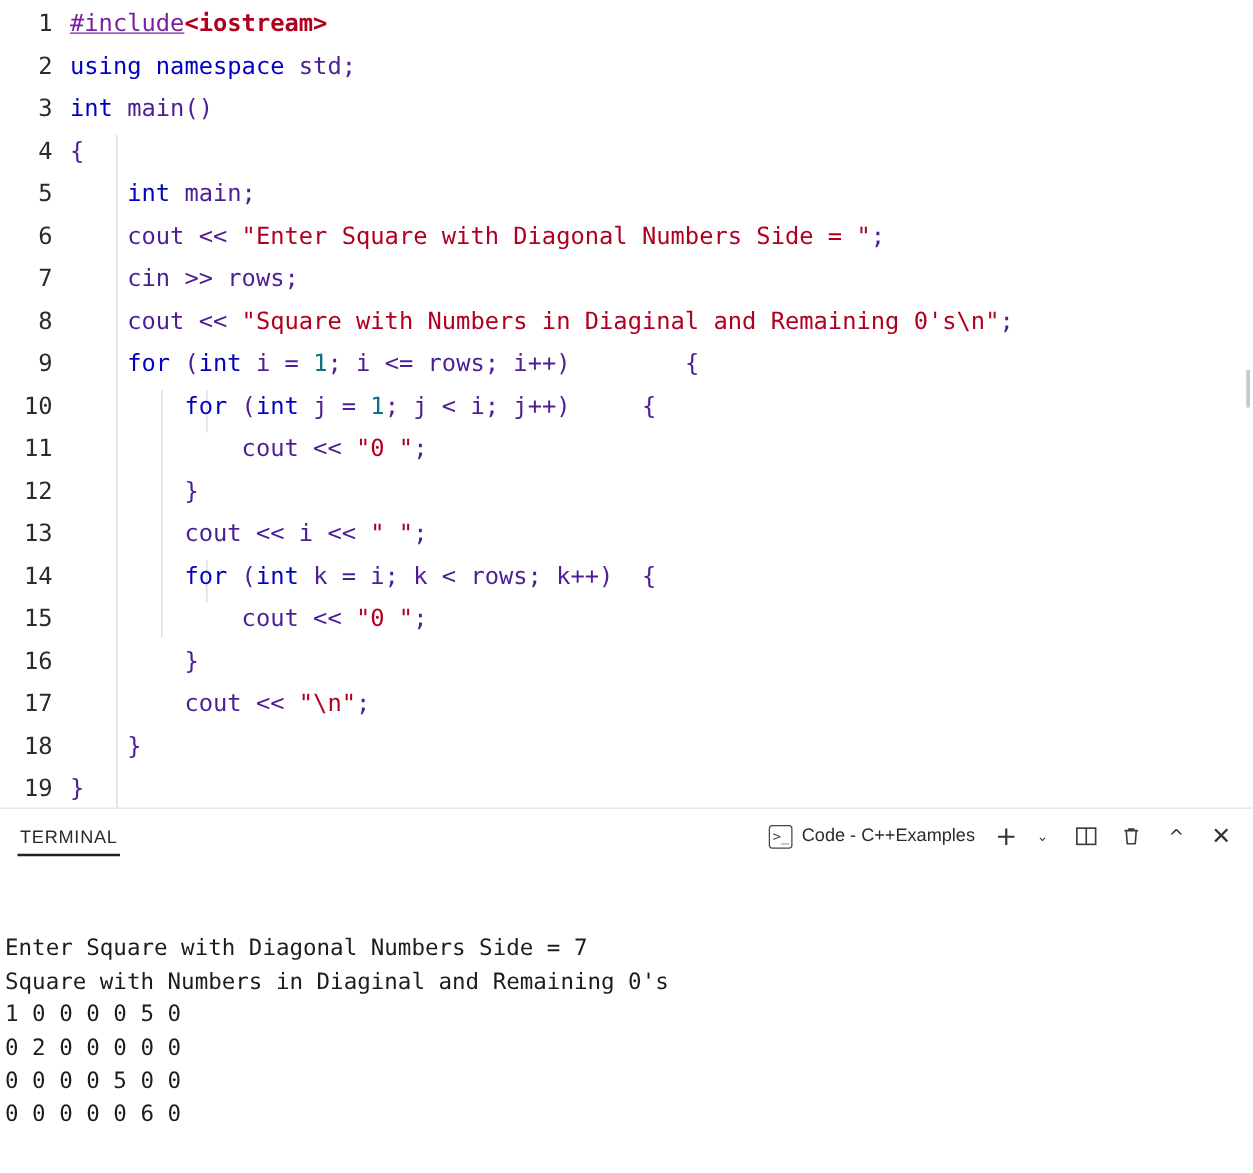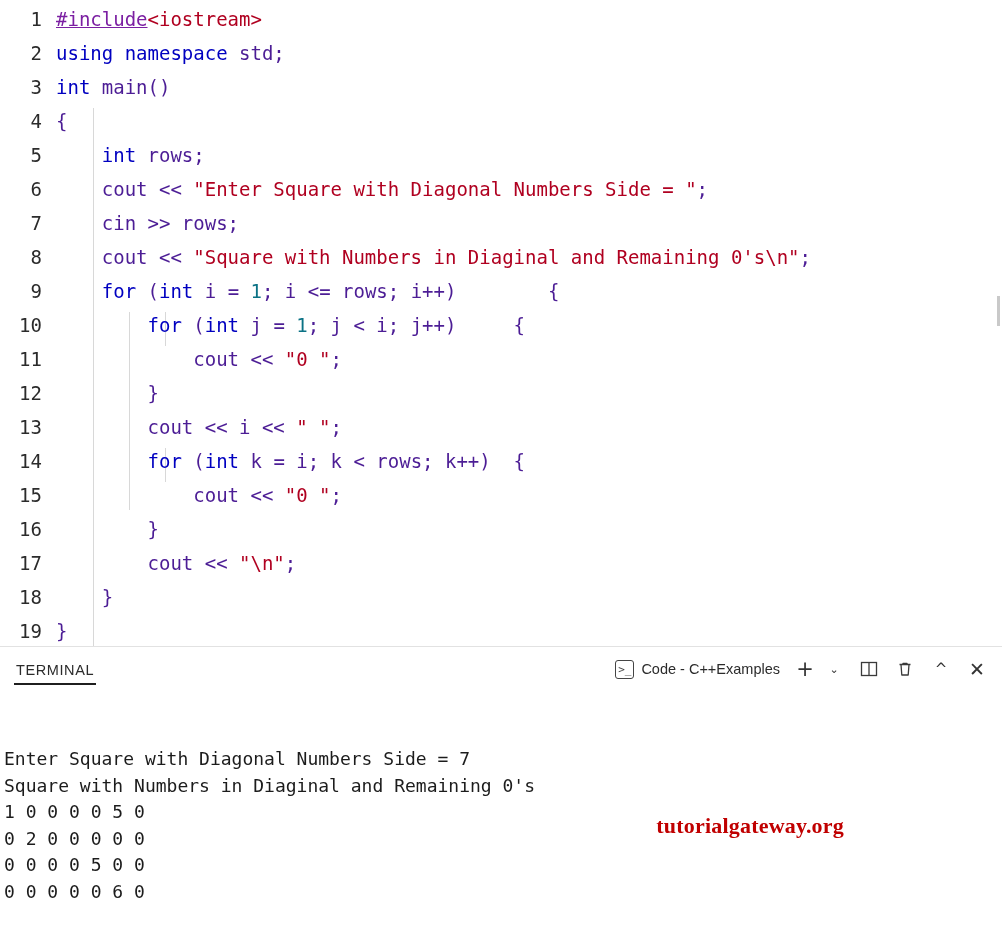--- a/index.html
+++ b/index.html
@@ -56,21 +56,21 @@
     position: relative;
     flex: 1;
     white-space: pre;
     overflow: visible;
   }
   .tok-kw      { color: #0000c0; }
   .tok-str     { color: #b00020; }
   .tok-num     { color: #0b7285; }
   .tok-plain   { color: #4c1d95; }
   .tok-inc     { color: #7b1fa2; text-decoration: underline; }
-  .tok-incfile { color: #b00020; }
+  .tok-incfile { color: #b00020; font-weight: bold; }
 
   .editor-guides {
     position: absolute;
     left: 0; right: 0; top: 0; bottom: 0;
     pointer-events: none;
   }
   .vline {
     position: absolute;
     width: 1px;
     background: #d8d8d8;
@@ -213,21 +213,21 @@
       <div class="vline" style="left:93px; top:108px; height:538px;"></div>
       <div class="vline" style="left:129px; top:312px; height:198px;"></div>
       <div class="vline" style="left:165px; top:312px; height:34px;"></div>
       <div class="vline" style="left:165px; top:448px; height:34px;"></div>
     </div>
     <div class="code-area" id="code-area">
         <div class="code-line"><div class="gutter">1</div><div class="code-text"><span class="tok-inc">#include</span><span class="tok-incfile">&lt;iostream&gt;</span></div></div>
         <div class="code-line"><div class="gutter">2</div><div class="code-text"><span class="tok-kw">using</span><span class="tok-plain"> </span><span class="tok-kw">namespace</span><span class="tok-plain"> std;</span></div></div>
         <div class="code-line"><div class="gutter">3</div><div class="code-text"><span class="tok-kw">int</span><span class="tok-plain"> main()</span></div></div>
         <div class="code-line"><div class="gutter">4</div><div class="code-text"><span class="tok-plain">{</span></div></div>
-        <div class="code-line"><div class="gutter">5</div><div class="code-text"><span class="tok-plain">    </span><span class="tok-kw">int</span><span class="tok-plain"> rows;</span></div></div>
+        <div class="code-line"><div class="gutter">5</div><div class="code-text"><span class="tok-plain">    </span><span class="tok-kw">int</span><span class="tok-plain"> main;</span></div></div>
         <div class="code-line"><div class="gutter">6</div><div class="code-text"><span class="tok-plain">    cout &lt;&lt; </span><span class="tok-str">"Enter Square with Diagonal Numbers Side = "</span><span class="tok-plain">;</span></div></div>
         <div class="code-line"><div class="gutter">7</div><div class="code-text"><span class="tok-plain">    cin &gt;&gt; rows;</span></div></div>
         <div class="code-line"><div class="gutter">8</div><div class="code-text"><span class="tok-plain">    cout &lt;&lt; </span><span class="tok-str">"Square with Numbers in Diaginal and Remaining 0's\n"</span><span class="tok-plain">;</span></div></div>
         <div class="code-line"><div class="gutter">9</div><div class="code-text"><span class="tok-plain">    </span><span class="tok-kw">for</span><span class="tok-plain"> (</span><span class="tok-kw">int</span><span class="tok-plain"> i = </span><span class="tok-num">1</span><span class="tok-plain">; i &lt;= rows; i++)        {</span></div></div>
         <div class="code-line"><div class="gutter">10</div><div class="code-text"><span class="tok-plain">        </span><span class="tok-kw">for</span><span class="tok-plain"> (</span><span class="tok-kw">int</span><span class="tok-plain"> j = </span><span class="tok-num">1</span><span class="tok-plain">; j &lt; i; j++)     {</span></div></div>
         <div class="code-line"><div class="gutter">11</div><div class="code-text"><span class="tok-plain">            cout &lt;&lt; </span><span class="tok-str">"0 "</span><span class="tok-plain">;</span></div></div>
         <div class="code-line"><div class="gutter">12</div><div class="code-text"><span class="tok-plain">        }</span></div></div>
         <div class="code-line"><div class="gutter">13</div><div class="code-text"><span class="tok-plain">        cout &lt;&lt; i &lt;&lt; </span><span class="tok-str">" "</span><span class="tok-plain">;</span></div></div>
         <div class="code-line"><div class="gutter">14</div><div class="code-text"><span class="tok-plain">        </span><span class="tok-kw">for</span><span class="tok-plain"> (</span><span class="tok-kw">int</span><span class="tok-plain"> k = i; k &lt; rows; k++)  {</span></div></div>
         <div class="code-line"><div class="gutter">15</div><div class="code-text"><span class="tok-plain">            cout &lt;&lt; </span><span class="tok-str">"0 "</span><span class="tok-plain">;</span></div></div>
@@ -274,16 +274,15 @@
         </span>
 
         <span class="icon-btn">
           <span class="close-glyph">✕</span>
         </span>
       </div>
     </div>
 
     <div class="terminal-body">
       <div id="terminal-lines"><div>Enter Square with Diagonal Numbers Side = 7</div><div>Square with Numbers in Diaginal and Remaining 0's</div><div>1 0 0 0 0 5 0</div><div>0 2 0 0 0 0 0</div><div>0 0 0 0 5 0 0</div><div>0 0 0 0 0 6 0</div></div>
-      <div class="watermark">tutorialgateway.org</div>
     </div>
   </div>
 </div>
 
 </body></html>

